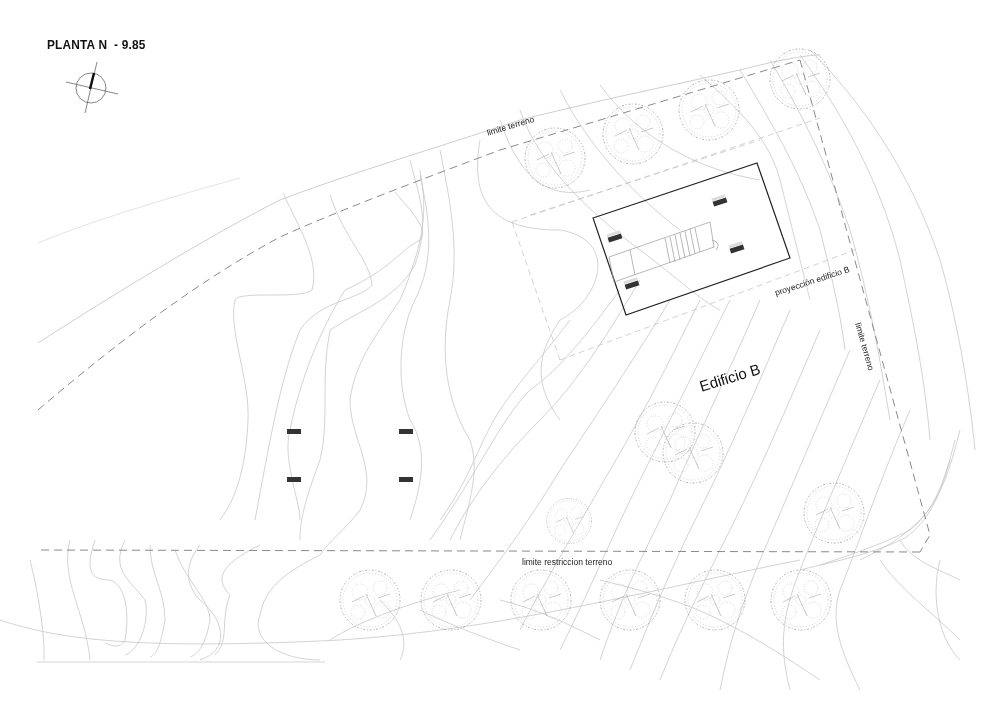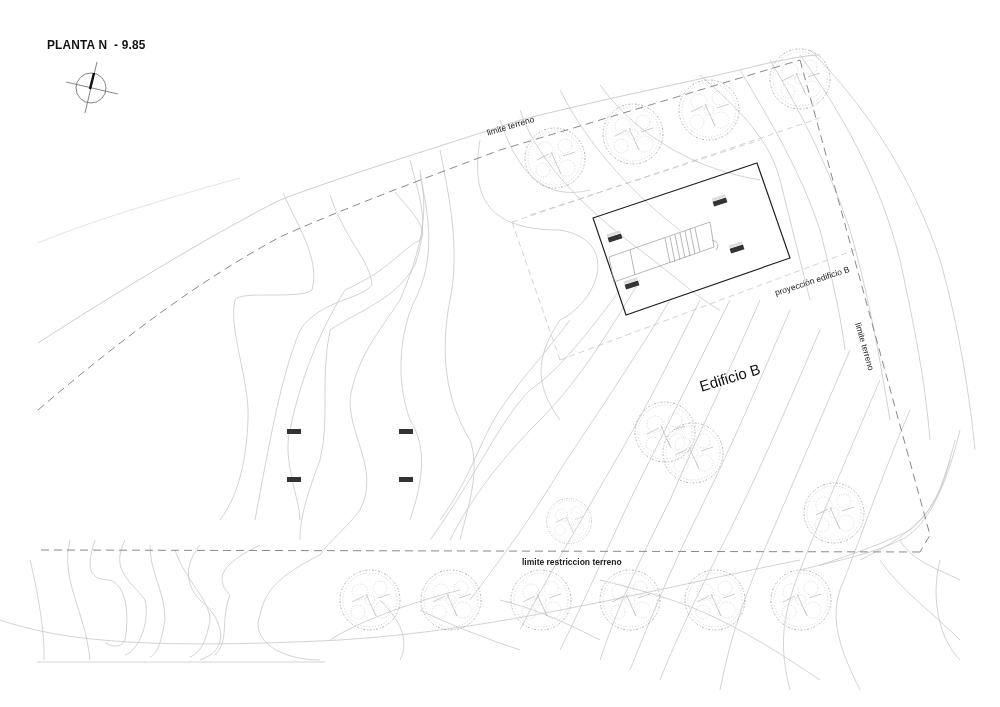--- a/index.html
+++ b/index.html
@@ -160,13 +160,13 @@
 <div class="title">PLANTA N  - 9.85</div>
 
 <div class="lbl lbl-small" style="left:487px; top:128px; transform: rotate(-17deg);">limite terreno</div>
 
 <div class="lbl lbl-small" style="left:775px; top:288px; transform: rotate(-18deg);">proyección edificio B</div>
 
 <div class="lbl lbl-small" style="left:858px; top:318px; transform: rotate(74deg);">limite terreno</div>
 
 <div class="lbl lbl-big" style="left:700px; top:378px; transform: rotate(-17deg);">Edificio B</div>
 
-<div class="lbl lbl-small" style="left:522px; top:557px;font-weight:bold;">limite restriccion terreno</div>
+<div class="lbl lbl-small" style="left:522px; top:557px;">limite restriccion terreno</div>
 
 </body></html>

